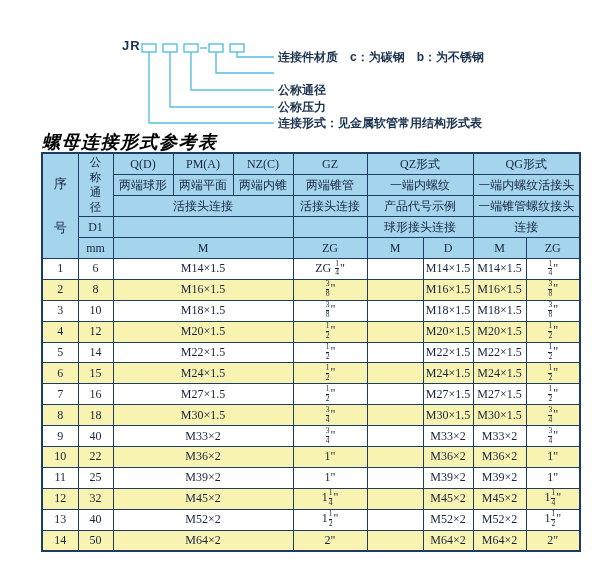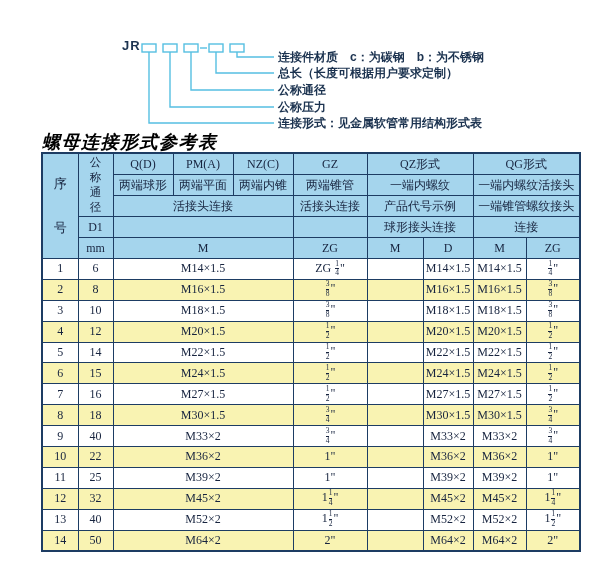--- a/index.html
+++ b/index.html
@@ -77,21 +77,20 @@
       <line x1="200" y1="48" x2="207" y2="48"></line>
       <polyline points="237,52 237,57 274,57"></polyline>
       <polyline points="216,52 216,73 274,73"></polyline>
       <polyline points="191,52 191,90 274,90"></polyline>
       <polyline points="170,52 170,107 274,107"></polyline>
       <polyline points="149,52 149,123 274,123"></polyline>
     </g>
   </svg>
 
   <div class="d-label" style="top:50px">连接件材质　c：为碳钢　b：为不锈钢</div>
-  <div class="d-label" style="top:66px">总长（长度可根据用户要求定制）</div>
   <div class="d-label" style="top:83px">公称通径</div>
   <div class="d-label" style="top:100px">公称压力</div>
   <div class="d-label" style="top:116px">连接形式：见金属软管常用结构形式表</div>
 </div>
 
 <h2 class="table-title">螺母连接形式参考表</h2>
 
 <table class="main">
   <colgroup>
     <col style="width:36px">

